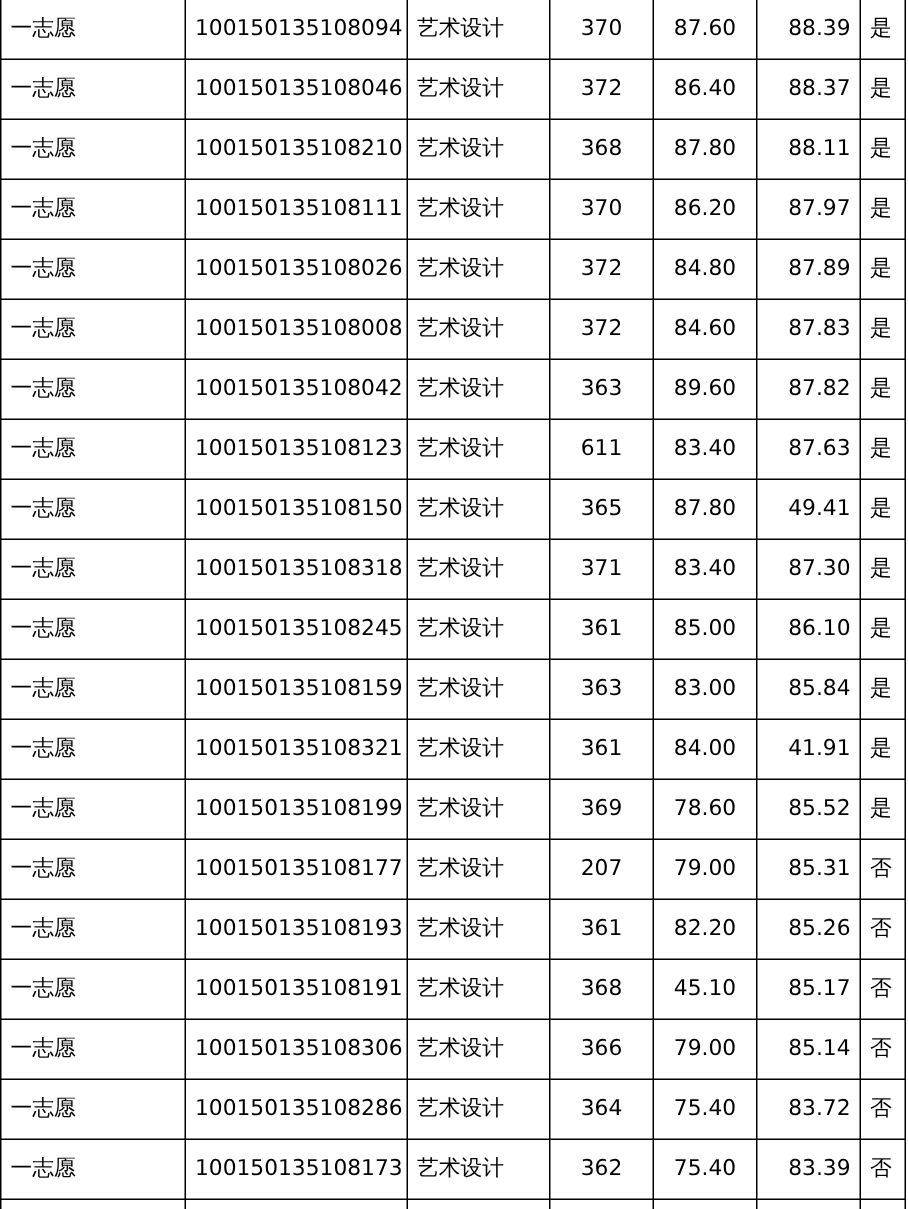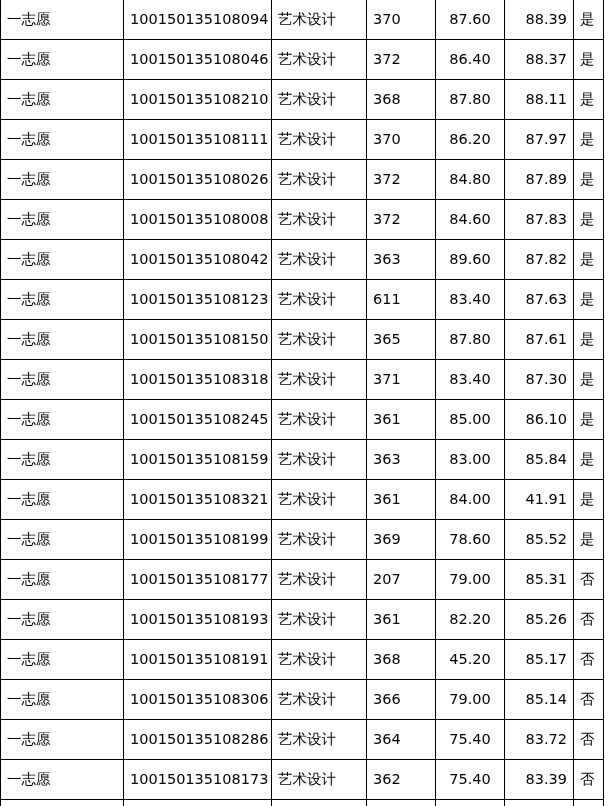--- a/index.html
+++ b/index.html
@@ -40,21 +40,21 @@
   col.c-pref  { width: 123px; }
   col.c-id    { width: 148px; }
   col.c-major { width: 95px; }
   col.c-score { width: 69px; }
   col.c-sub   { width: 69px; }
   col.c-total { width: 69px; }
   col.c-admit { width: 30px; }
   .cell-pref  { text-align: left; }
   .cell-id    { text-align: left; }
   .cell-major { text-align: left; margin-left: 48px; }
-  .cell-score { text-align: left; }
+  .cell-score { text-align: center; }
   .cell-sub   { text-align: center; }
   .cell-total { text-align: right; }
   .cell-admit { text-align: left; padding-left: 5px; }
 </style>
 </head>
 <body>
 
 <div class="sheet">
   <table class="data-table">
     <colgroup>
@@ -138,21 +138,21 @@
           <td class="cell-sub">83.40</td>
           <td class="cell-total">87.63</td>
           <td class="cell-admit">是</td>
         </tr>
         <tr>
           <td class="cell-pref">一志愿</td>
           <td class="cell-id">100150135108150</td>
           <td class="cell-major">艺术设计</td>
           <td class="cell-score">365</td>
           <td class="cell-sub">87.80</td>
-          <td class="cell-total">87.61</td>
+          <td class="cell-total">49.41</td>
           <td class="cell-admit">是</td>
         </tr>
         <tr>
           <td class="cell-pref">一志愿</td>
           <td class="cell-id">100150135108318</td>
           <td class="cell-major">艺术设计</td>
           <td class="cell-score">371</td>
           <td class="cell-sub">83.40</td>
           <td class="cell-total">87.30</td>
           <td class="cell-admit">是</td>
@@ -209,21 +209,21 @@
           <td class="cell-score">361</td>
           <td class="cell-sub">82.20</td>
           <td class="cell-total">85.26</td>
           <td class="cell-admit">否</td>
         </tr>
         <tr>
           <td class="cell-pref">一志愿</td>
           <td class="cell-id">100150135108191</td>
           <td class="cell-major">艺术设计</td>
           <td class="cell-score">368</td>
-          <td class="cell-sub">45.20</td>
+          <td class="cell-sub">45.10</td>
           <td class="cell-total">85.17</td>
           <td class="cell-admit">否</td>
         </tr>
         <tr>
           <td class="cell-pref">一志愿</td>
           <td class="cell-id">100150135108306</td>
           <td class="cell-major">艺术设计</td>
           <td class="cell-score">366</td>
           <td class="cell-sub">79.00</td>
           <td class="cell-total">85.14</td>

